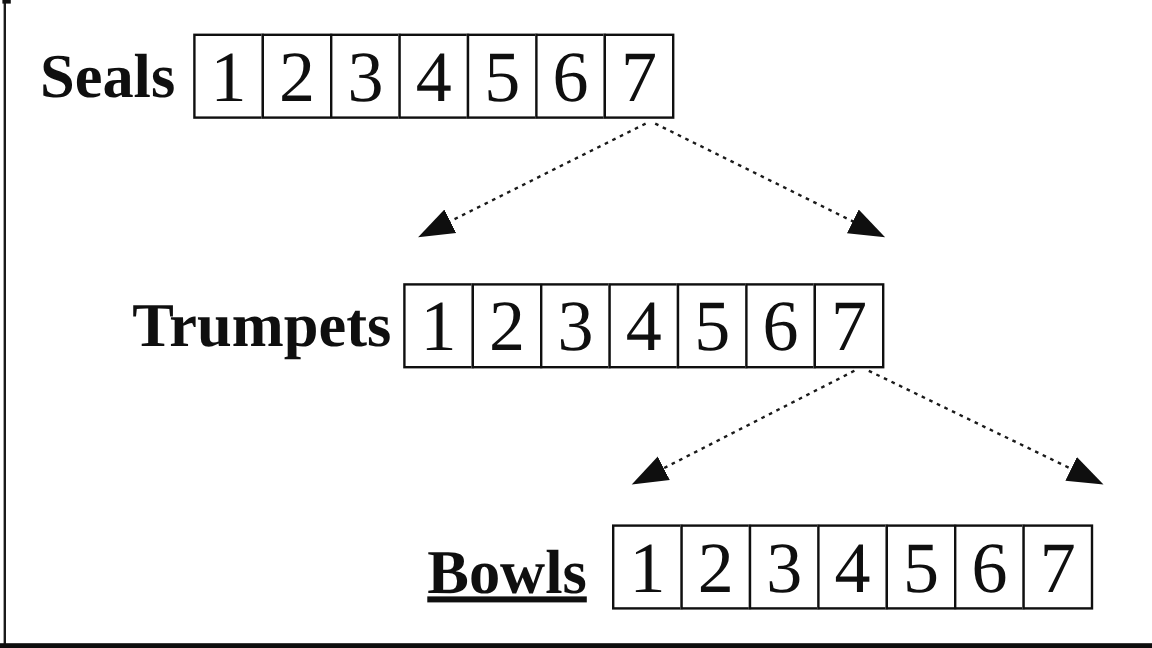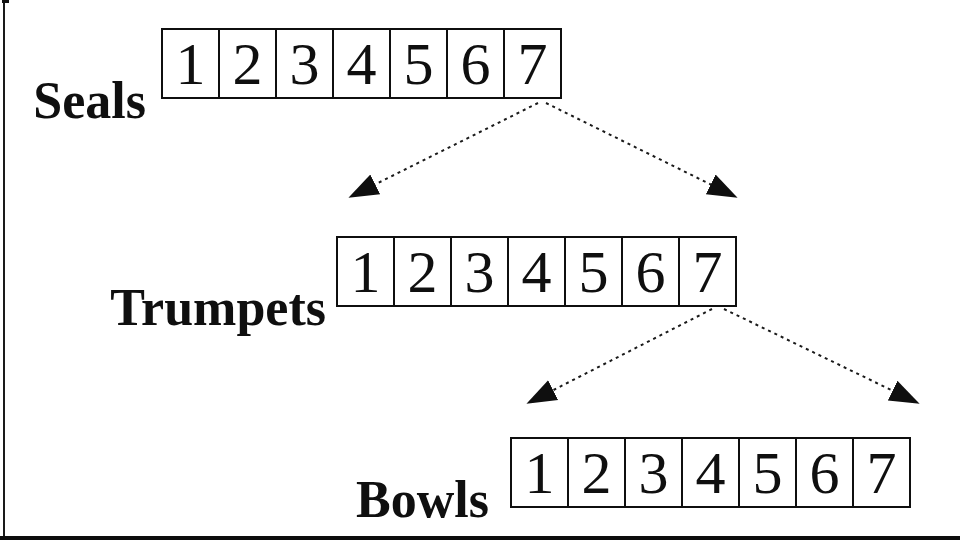--- a/index.html
+++ b/index.html
@@ -40,25 +40,24 @@
   .row-label {
     position: absolute;
     display: flex;
     align-items: center;
     justify-content: flex-end;
     font-weight: bold;
     font-size: 52px;
     color: #0f0f0f;
     letter-spacing: 0px;
     line-height: 1;
-    margin-top: 36px;
   }
   #label-seals    { left: 20px;  top: 29px;  width: 126px; height: 71px; }
   #label-trumpets { left: 80px;  top: 236px; width: 246px; height: 71px; }
-  #label-bowls    { left: 325px; top: 428px; width: 164px; height: 71px; }
+  #label-bowls    { left: 325px; top: 442px; width: 164px; height: 71px; text-decoration: underline; }
   
   .cell-row {
     position: absolute;
     display: flex;
   }
   #row-seals-cells    { left: 161px; top: 28px;  }
   #row-trumpets-cells { left: 336px; top: 236px; }
   #row-bowls-cells    { left: 510px; top: 437px; }
   .cell {
     width: 55px;

